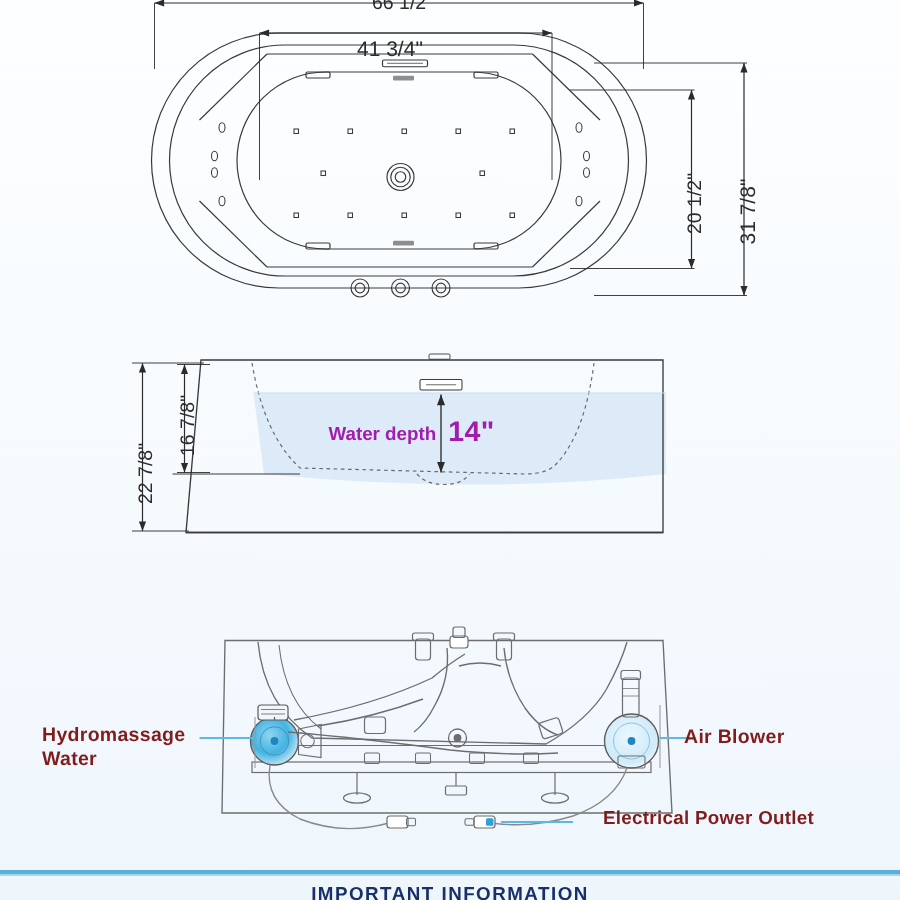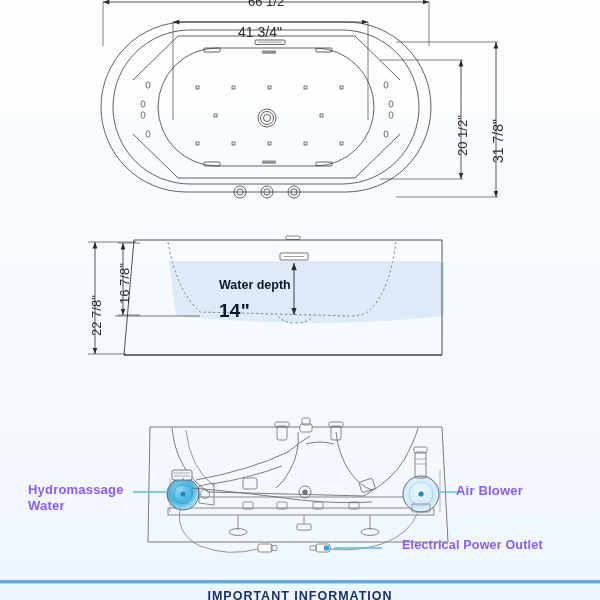--- a/index.html
+++ b/index.html
@@ -4,25 +4,25 @@
 <style>
   html,body{margin:0;padding:0;}
   body{
     width:600px;height:600px;overflow:hidden;
     font-family:"Liberation Sans",sans-serif;
     background:linear-gradient(180deg,#fdfeff 0%,#f7fbfe 45%,#f2f8fd 80%,#eef6fc 100%);
     position:relative;
   }
   .stage{position:absolute;inset:0;}
   svg.draw{position:absolute;left:0;top:0;width:600px;height:600px;}
-  .lbl{position:absolute;color:#8b5cf6;font-weight:bold;letter-spacing:0.2px;line-height:1.25;}
+  .lbl{position:absolute;color:#7f1d1d;font-weight:bold;letter-spacing:0.2px;line-height:1.25;}
   .lbl-pump{left:28px;top:482px;font-size:13px;}
   .lbl-blower{left:456px;top:483px;font-size:13px;}
   .lbl-outlet{left:402px;top:538px;font-size:12.5px;}
-  .wd-wrap{position:absolute;left:219px;top:278px;display:flex;align-items:flex-start;gap:8px;color:#0f172a;flex-direction:column;}
+  .wd-wrap{position:absolute;left:219px;top:278px;display:flex;align-items:center;gap:8px;color:#a21caf;}
   .wd-text{font-size:12.5px;font-weight:bold;}
   .wd-num{font-size:19px;font-weight:bold;letter-spacing:0.3px;}
   .dim{position:absolute;color:#2b2b2b;font-size:13px;font-family:"Liberation Sans",sans-serif;}
   .dim.vert{transform-origin:0 0;transform:rotate(-90deg);white-space:nowrap;}
   .footer-rule{position:absolute;left:0;top:580px;width:600px;height:3px;background:#5ab0dd;}
   .footer-rule:after{content:"";position:absolute;left:0;top:3px;width:600px;height:1px;background:#a8d6ec;}
   .footer-txt{position:absolute;left:0;top:589px;width:600px;text-align:center;color:#17306b;
     font-size:12.5px;font-weight:bold;letter-spacing:1px;}
 </style>
 </head>

